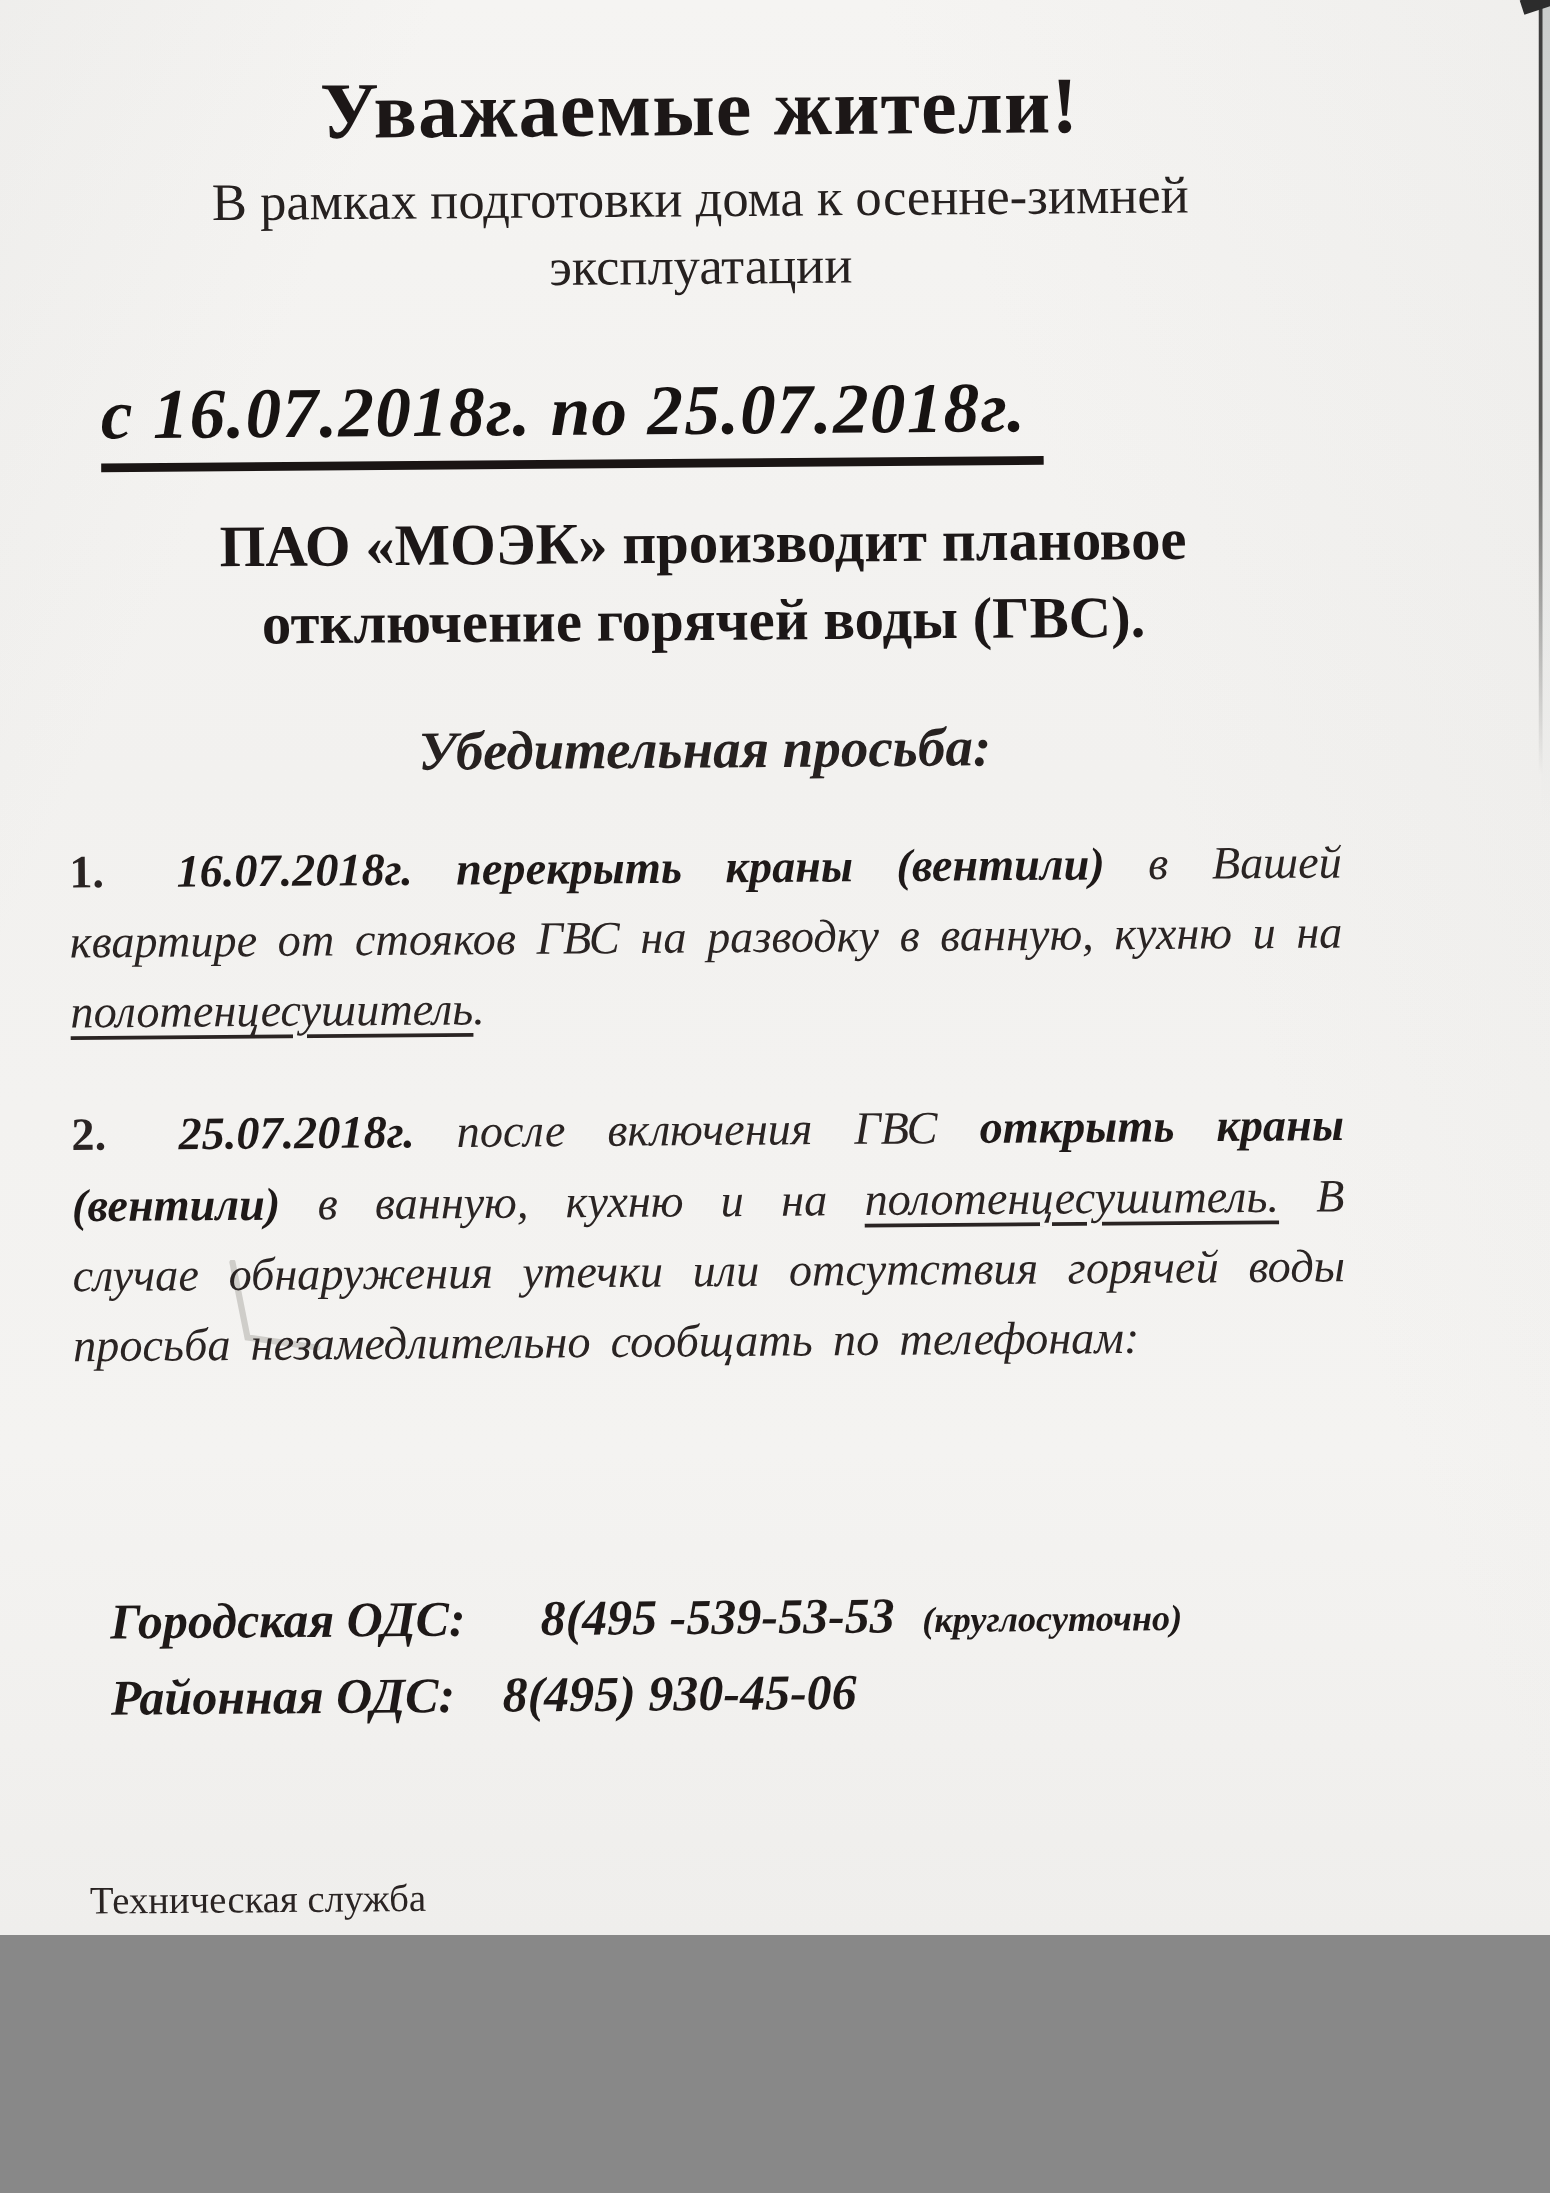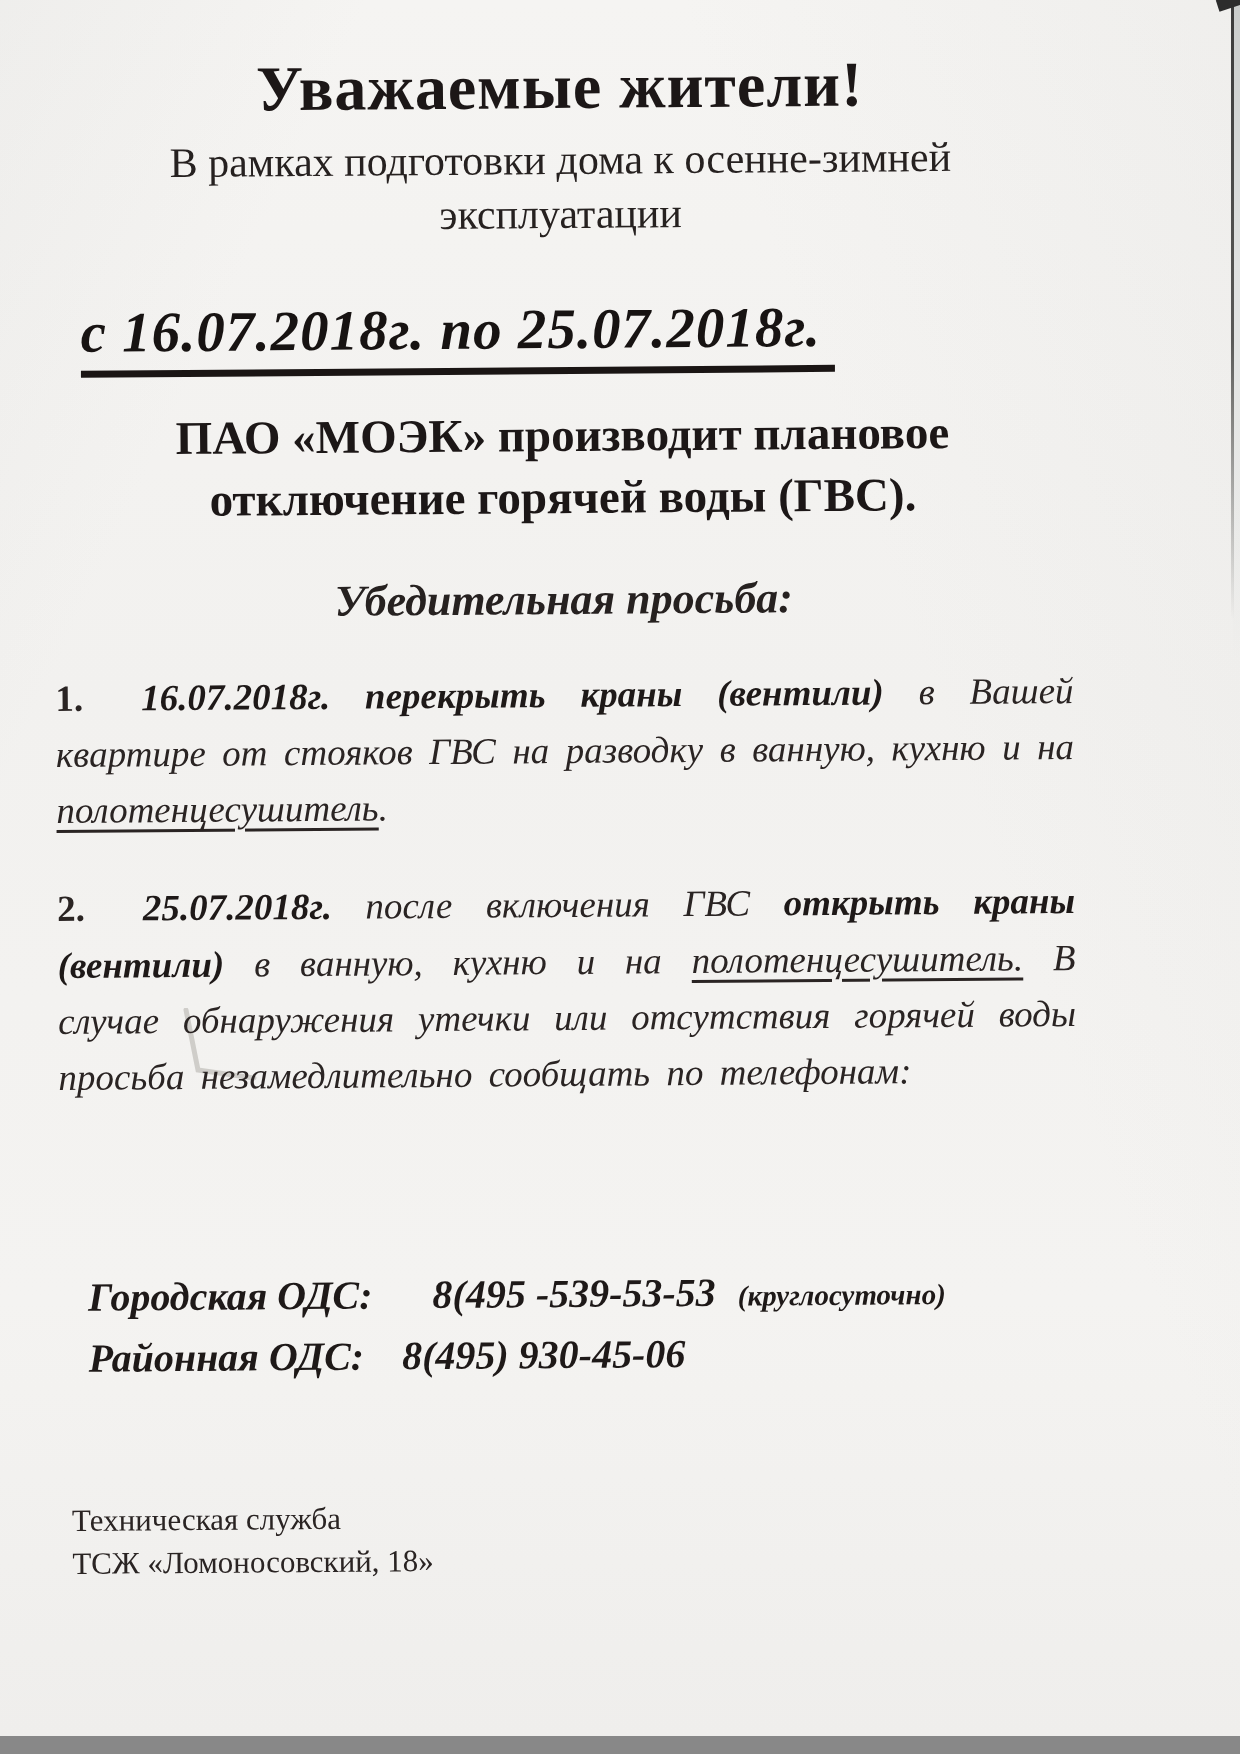--- a/index.html
+++ b/index.html
@@ -3,21 +3,21 @@
 <meta charset="utf-8">
 <style>
   html, body {
     margin: 0;
     padding: 0;
     background: #888;
   }
   .page {
     position: relative;
     width: 1240px;
-    height: 1736px;
+    height: 1548px;
     margin: 0 auto;
     overflow: hidden;
     color: #241f1e;
     background:
       linear-gradient(115deg, rgba(220,220,218,0.25) 0%, rgba(255,255,255,0) 18%),
       linear-gradient(250deg, rgba(214,214,212,0.18) 0%, rgba(255,255,255,0) 30%),
       linear-gradient(180deg, #f5f4f2 0%, #f2f1ef 40%, #f4f3f1 75%, #efeeec 100%);
     font-family: "Liberation Serif", "DejaVu Serif", serif;
   }
   

